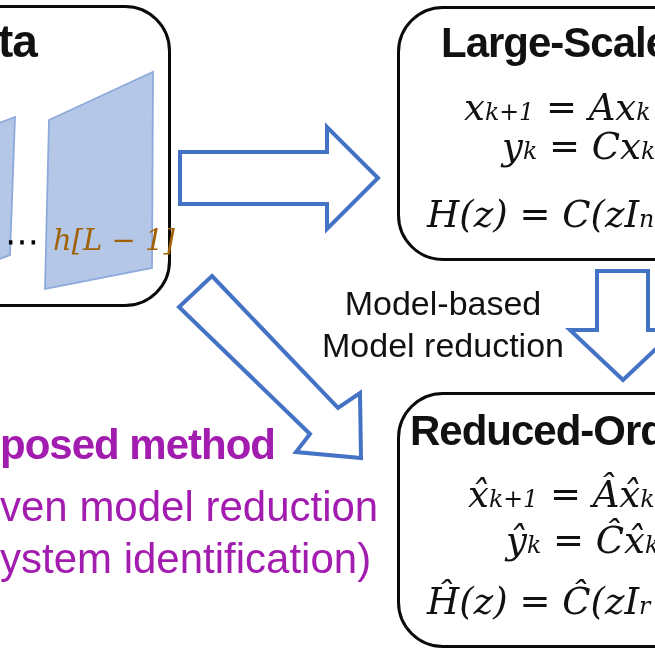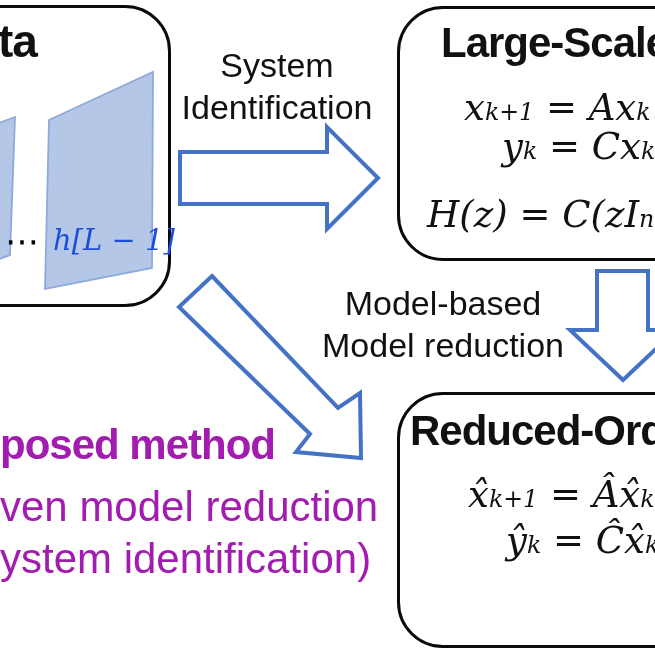--- a/index.html
+++ b/index.html
@@ -6,21 +6,21 @@
   #canvas{position:relative;width:655px;height:655px;overflow:hidden;background:#ffffff;
           font-family:"Liberation Sans",sans-serif;color:#111;padding-left:48px;}
   .box{position:absolute;border:3.5px solid #0a0a0a;border-radius:46px;background:#ffffff;}
   .abs{position:absolute;white-space:nowrap;line-height:1;}
   .box-title{font-weight:bold;font-size:42px;letter-spacing:-1px;color:#111;}
   .arrow-label{font-size:34px;text-align:center;line-height:42px;color:#111;}
   .body-line{font-size:42px;color:#a21caf;}
   .body-bold{font-weight:bold;letter-spacing:-1px;}
   .eq{font-family:"DejaVu Serif",serif;font-style:italic;font-size:37px;color:#111;}
   .eq sub{font-size:64%;vertical-align:-16%;line-height:0;}
-  .plane-label{font-family:"DejaVu Serif",serif;font-style:italic;font-size:29px;color:#1d4ed8;}
+  .plane-label{font-family:"DejaVu Serif",serif;font-style:italic;font-size:29px;color:#a16207;}
   .dots{font-size:34px;color:#000;}
   svg{position:absolute;left:0;top:0;}
 </style>
 </head>
 <body>
 
 <div id="canvas">
 
   <div class="box" style="left:-72px;top:5px;width:237px;height:296px;"></div>
   <div class="box" style="left:397px;top:6px;width:330px;height:249px;"></div>
@@ -33,36 +33,33 @@
 
     <polygon points="180,152 327,152 327,127 378,178 327,229 327,204 180,204" fill="#ffffff" stroke="#4472c4" stroke-width="4"></polygon>
     <polygon points="597,271 648,271 648,330 676,330 623,380 570,330 597,330" fill="#ffffff" stroke="#4472c4" stroke-width="4"></polygon>
     <polygon points="212,276 338,408 360,393 361,458 296,452 310,434 179,307" fill="#ffffff" stroke="#4472c4" stroke-width="4"></polygon>
   </svg>
 
   <div class="abs box-title" style="left:-2px;top:18px;font-size:46px;">ta</div>
   <div class="abs dots" style="left:5px;top:224px;">⋯</div>
   <div class="abs plane-label" style="left:53px;top:226px;">h[L − 1]</div>
 
-  <div class="abs arrow-label" style="left:147px;top:44px;width:260px;">
-    <div>System</div>
-    <div>Identification</div>
-  </div>
 
   <div class="abs box-title" style="left:441px;top:22px;">Large-Scale</div>
   <div class="abs eq" style="left:464px;top:89px;">x<sub>k+1</sub> = Ax<sub>k</sub></div>
   <div class="abs eq" style="left:502px;top:128px;">y<sub>k</sub> = Cx<sub>k</sub></div>
   <div class="abs eq" style="left:427px;top:196px;">H(z) = C(zI<sub>n</sub></div>
 
   <div class="abs arrow-label" style="left:293px;top:282px;width:300px;">
     <div>Model-based</div>
     <div>Model reduction</div>
   </div>
 
   <div class="abs box-title" style="left:410px;top:410px;">Reduced-Ord</div>
   <div class="abs eq" style="left:468px;top:476px;">x̂<sub>k+1</sub> = Âx̂<sub>k</sub></div>
   <div class="abs eq" style="left:506px;top:522px;">ŷ<sub>k</sub> = Ĉx̂<sub>k</sub></div>
+  <div class="abs eq" style="left:427px;top:583px;">Ĥ(z) = Ĉ(zI<sub>r</sub></div>
 
   <div class="abs body-line body-bold" style="left:0px;top:424px;">posed method</div>
   <div class="abs body-line" style="left:0px;top:486px;">ven model reduction</div>
   <div class="abs body-line" style="left:0px;top:538px;">ystem identification)</div>
 
 </div>
 
 </body></html>

